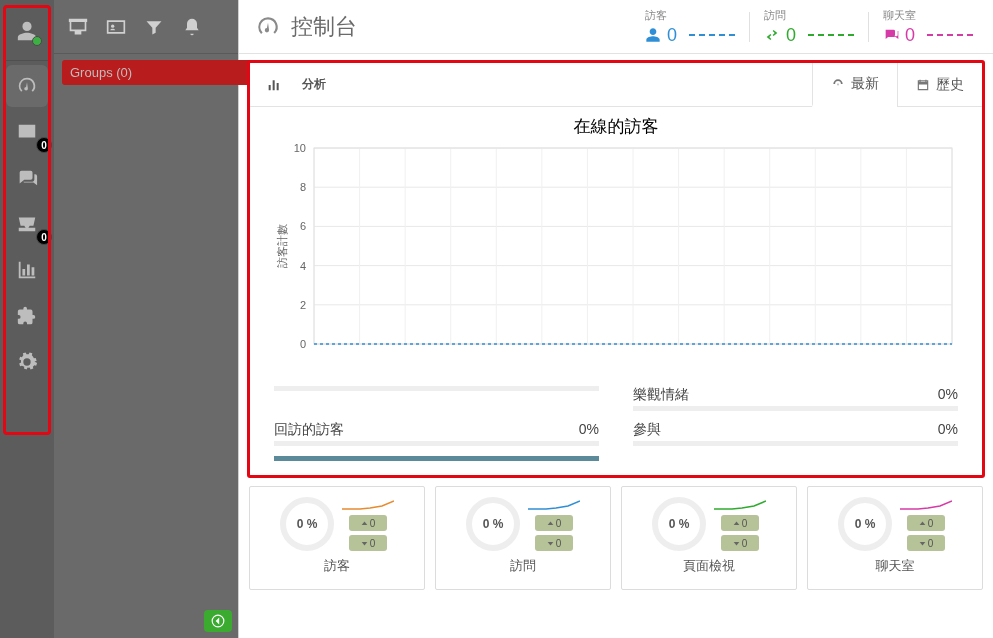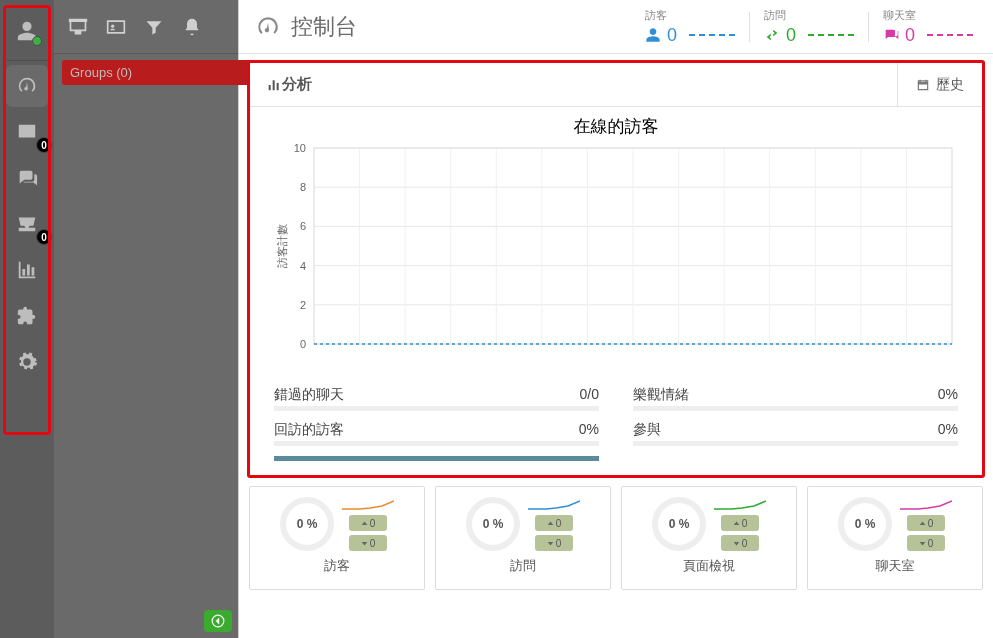--- a/index.html
+++ b/index.html
@@ -127,22 +127,22 @@
     position:absolute; inset:-3px;
     border:3px solid #e30613; border-radius:3px;
     pointer-events:none; z-index:40;
   }
   .panel-header {
     display:flex; align-items:stretch;
     border-bottom:1px solid #e3e3e3;
     height:44px;
   }
   .panel-tab-title {
-    display:flex; align-items:center; gap:0; padding:0 16px;
-    font-size:15px; color:#555; flex:1; font-weight:600;
+    display:flex; align-items:center; gap:20px; padding:0 16px;
+    font-size:12px; color:#555; flex:1; font-weight:600;
   }
   .panel-tab-title svg { width:16px; height:16px; fill:#555;}
   .panel-tabs { display:flex; }
   .ptab {
     display:flex; align-items:center; gap:6px; padding:0 18px;
     font-size:14px; color:#555; cursor:pointer;
     border-left:1px solid #e3e3e3;
     position:relative;
   }
   .ptab.active { border-bottom:3px solid #fff; margin-bottom:-1px; background:#fff; }
@@ -324,20 +324,26 @@
     <div class="panel">
       <div class="red-box-2"></div>
       <div class="panel-header">
         <div class="panel-tab-title">
           <svg viewBox="0 0 24 24">
               <path d="M4 12h3v8H4zm6-7h3v15h-3zm6 4h3v11h-3z"></path>
             </svg>
           <span>分析</span>
         </div>
         <div class="panel-tabs">
+          <div class="ptab active">
+            <svg viewBox="0 0 24 24">
+                <path d="M12 4a8 8 0 00-8 8h3a5 5 0 1110 0h3a8 8 0 00-8-8zm0 6l-1 4h2z"></path>
+              </svg>
+            <span>最新</span>
+          </div>
           <div class="ptab">
             <svg viewBox="0 0 24 24">
                 <path d="M4 5h16v3H4zm0 5h16v10H4zM7 3v4M17 3v4" fill="none" stroke="#777" stroke-width="2"></path>
               </svg>
             <span>歷史</span>
           </div>
         </div>
       </div>
 
       <div class="chart-wrap">
@@ -372,24 +378,20 @@
             <line x1="678" y1="6" x2="678" y2="202" stroke="#f0f0f0"></line>
             <rect x="40" y="6" width="638" height="196" fill="none" stroke="#e0e0e0"></rect>
             <polyline points="40,202 85.57142857142857,202 131.14285714285714,202 176.7142857142857,202 222.28571428571428,202 267.8571428571429,202 313.4285714285714,202 359,202 404.57142857142856,202 450.14285714285717,202 495.7142857142857,202 541.2857142857142,202 586.8571428571428,202 632.4285714285714,202 678,202" fill="none" stroke="#2f8fd6" stroke-width="1.5" stroke-dasharray="3 3"></polyline>
             <text x="12" y="104" text-anchor="middle" transform="rotate(-90 12 104)">訪客計數</text>
           </svg>
       </div>
 
       <div class="metrics-grid">
 
         <div class="metric-row">
-          <div class="metric-head">
-              <span>錯過的聊天</span>
-              <span>0/0</span>
-            </div>
           <div class="bar">
               <div class="bar-fill" style="width:0%"></div>
             </div>
         </div>
         <div class="metric-row">
           <div class="metric-head">
               <span>樂觀情緒</span>
               <span>0%</span>
             </div>
           <div class="bar">

